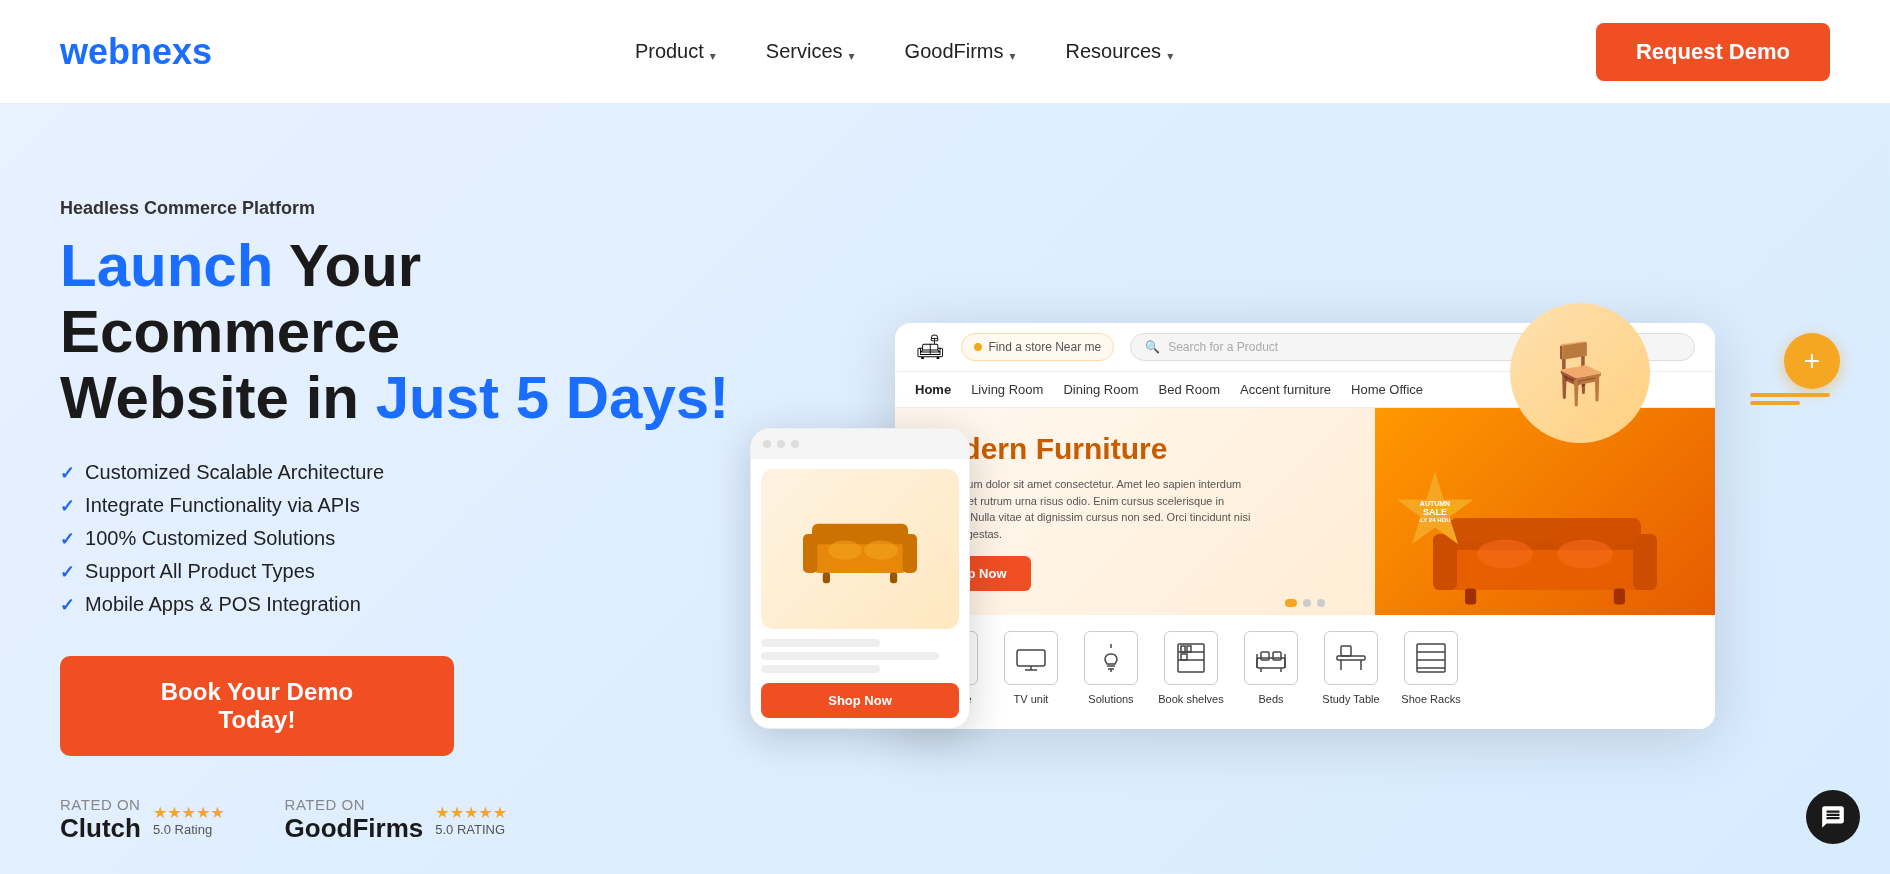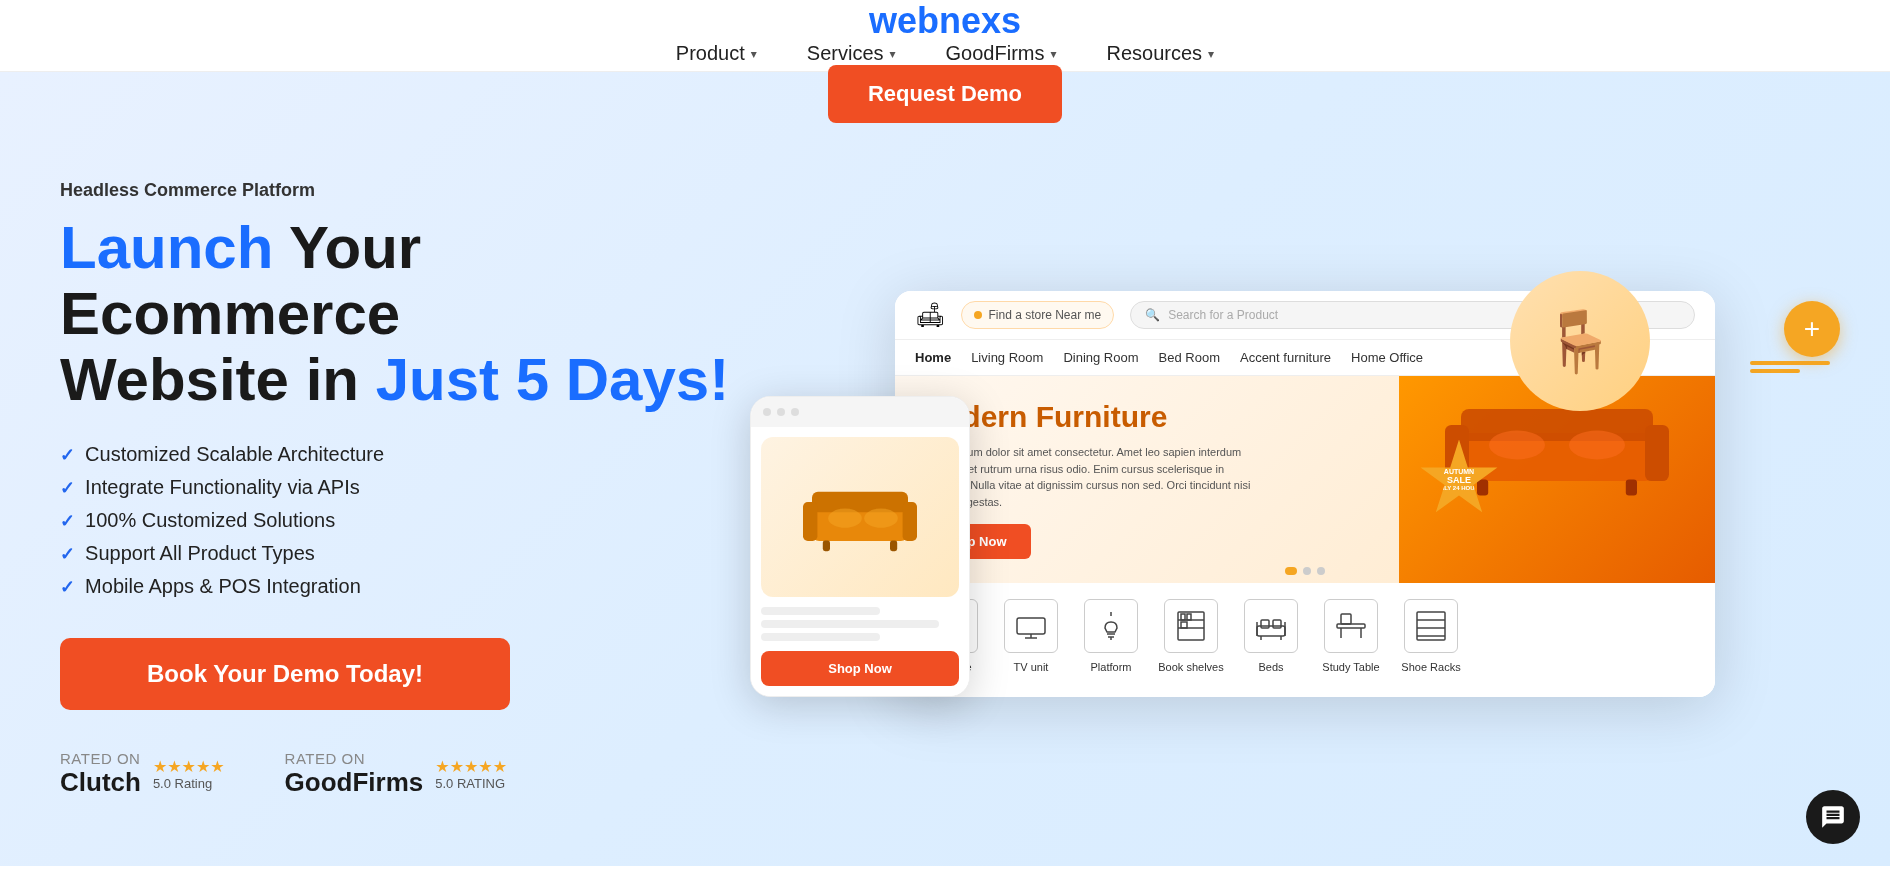--- a/index.html
+++ b/index.html
@@ -4,44 +4,43 @@
   <style>
     * { margin: 0; padding: 0; box-sizing: border-box; }
     body { font-family: 'Arial', sans-serif; background: #fff; overflow-x: hidden; width: 1890px; min-height: 874px; }
 
     
     .navbar {
       display: flex;
       align-items: center;
       justify-content: space-between;
       padding: 0 60px;
-      height: 72px;
+      height: 104px;
       background: #fff;
       border-bottom: 1px solid #eee;
       position: relative;
       z-index: 10;
-      flex-direction: column;
     }
     .logo {
       font-size: 36px;
       font-weight: 900;
       color: #1a6dff;
     }
     .nav-links {
       display: flex;
       gap: 50px;
       align-items: center;
     }
     .nav-item {
       font-size: 20px;
       font-weight: 500;
       color: #222;
       cursor: pointer;
       display: flex;
-      align-items: center;
+      align-items: flex-end;
       gap: 6px;
     }
     .nav-item .chevron {
       font-size: 12px;
       color: #555;
     }
     .request-demo-btn {
       background: #f04e23;
       color: #fff;
       font-size: 22px;
@@ -108,21 +107,21 @@
       background: #f04e23;
       color: #fff;
       font-size: 24px;
       font-weight: 700;
       padding: 22px 60px;
       border: none;
       border-radius: 10px;
       cursor: pointer;
       margin-bottom: 40px;
       display: block;
-      width: 450px;
+      width: 394px;
       text-align: center;
     }
     .ratings {
       display: flex;
       gap: 60px;
       align-items: center;
     }
     .rating-item {
       display: flex;
       align-items: center;
@@ -259,24 +258,24 @@
       padding: 10px 24px;
       border: none;
       border-radius: 6px;
       cursor: pointer;
     }
     .banner-right {
       position: absolute;
       right: 0;
       top: 0;
       bottom: 0;
-      width: 316px;
+      width: 340px;
       background: linear-gradient(135deg, #ff9800, #e65c00);
       display: flex;
-      align-items: flex-start;
+      align-items: flex-end;
       justify-content: center;
       overflow: hidden;
     }
     .autumn-badge {
       position: absolute;
       left: 20px;
       top: 50%;
       transform: translateY(-50%);
       width: 80px; height: 80px;
       background: #f5a623;
@@ -667,21 +666,21 @@
           <div class="category-item">
             <div class="category-icon">
               <svg width="32" height="32" viewBox="0 0 32 32" fill="none" stroke="#444" stroke-width="1.5">
                 <line x1="16" y1="2" x2="16" y2="6"></line>
                 <path d="M10 18 Q10 12 16 12 Q22 12 22 18 L20 22 H12 Z"></path>
                 <line x1="12" y1="24" x2="20" y2="24"></line>
                 <line x1="13" y1="27" x2="19" y2="27"></line>
                 <line x1="16" y1="27" x2="16" y2="30"></line>
               </svg>
             </div>
-            <span class="category-label">Platform</span>
+            <span class="category-label">Solutions</span>
           </div>
           <div class="category-item">
             <div class="category-icon">
               <svg width="32" height="32" viewBox="0 0 32 32" fill="none" stroke="#444" stroke-width="1.5">
                 <rect x="3" y="2" width="26" height="28" rx="1"></rect>
                 <line x1="3" y1="10" x2="29" y2="10"></line>
                 <line x1="3" y1="18" x2="29" y2="18"></line>
                 <rect x="6" y="4" width="4" height="6"></rect>
                 <rect x="12" y="4" width="4" height="6"></rect>
                 <rect x="6" y="12" width="6" height="6"></rect>

